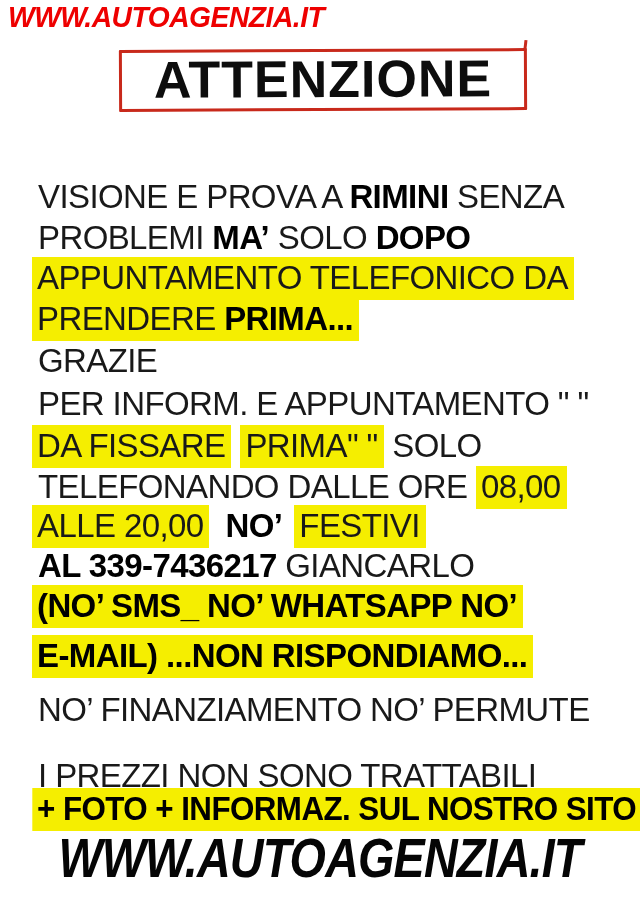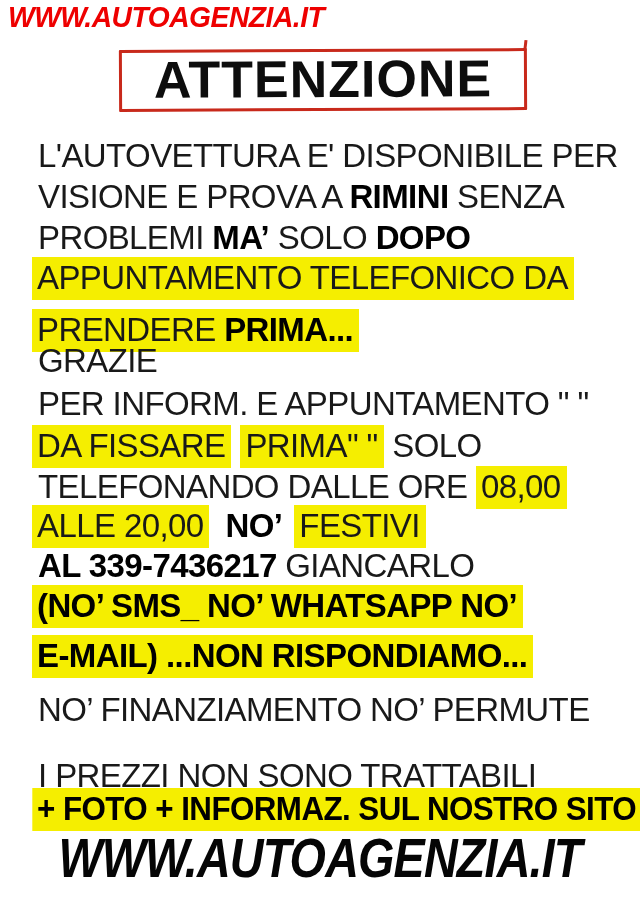--- a/index.html
+++ b/index.html
@@ -57,29 +57,28 @@
 <body>
 
 <div class="page">
 
   <div class="site-header">WWW.AUTOAGENZIA.IT</div>
 
   <div class="attn-box">
     <div class="attn-text">ATTENZIONE</div>
   </div>
 
-  <div class="ln" style="top:136px"><span>L'AUTOVETTURA E' DISPONIBILE PER</span></div>
 
   <div class="ln" style="top:177px"><span>VISIONE E PROVA A </span><span class="b">RIMINI</span><span> SENZA</span></div>
 
   <div class="ln" style="top:258px"><span class="hl">APPUNTAMENTO TELEFONICO DA</span></div>
 
   <div class="ln" style="top:218px"><span>PROBLEMI </span><span class="b">MA’</span><span> SOLO </span><span class="b">DOPO</span></div>
 
-  <div class="ln" style="top:310px"><span class="hl"><span>PRENDERE </span><span class="b">PRIMA...</span></span></div>
+  <div class="ln" style="top:299px"><span class="hl"><span>PRENDERE </span><span class="b">PRIMA...</span></span></div>
 
   <div class="ln" style="top:341px"><span>GRAZIE</span></div>
 
   <div class="ln" style="top:384px"><span>PER INFORM. E APPUNTAMENTO " "</span></div>
 
   <div class="ln" style="top:426px"><span class="hl">DA FISSARE</span><span class="hl gap8">PRIMA" "</span><span> SOLO</span></div>
 
   <div class="ln" style="top:467px"><span>TELEFONANDO DALLE ORE </span><span class="hl">08,00</span></div>
 
   <div class="ln" style="top:506px"><span class="hl">ALLE 20,00</span><span class="b gapl gapr">NO’</span><span class="hl">FESTIVI</span></div>

